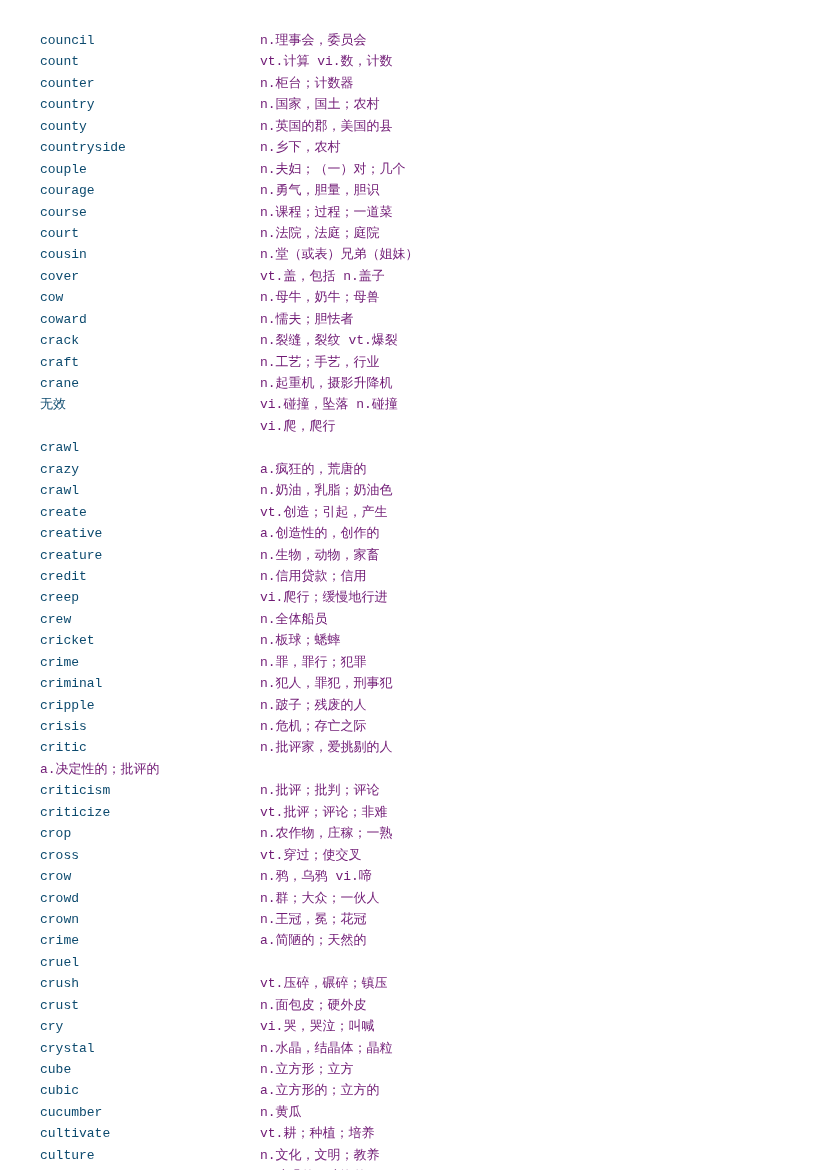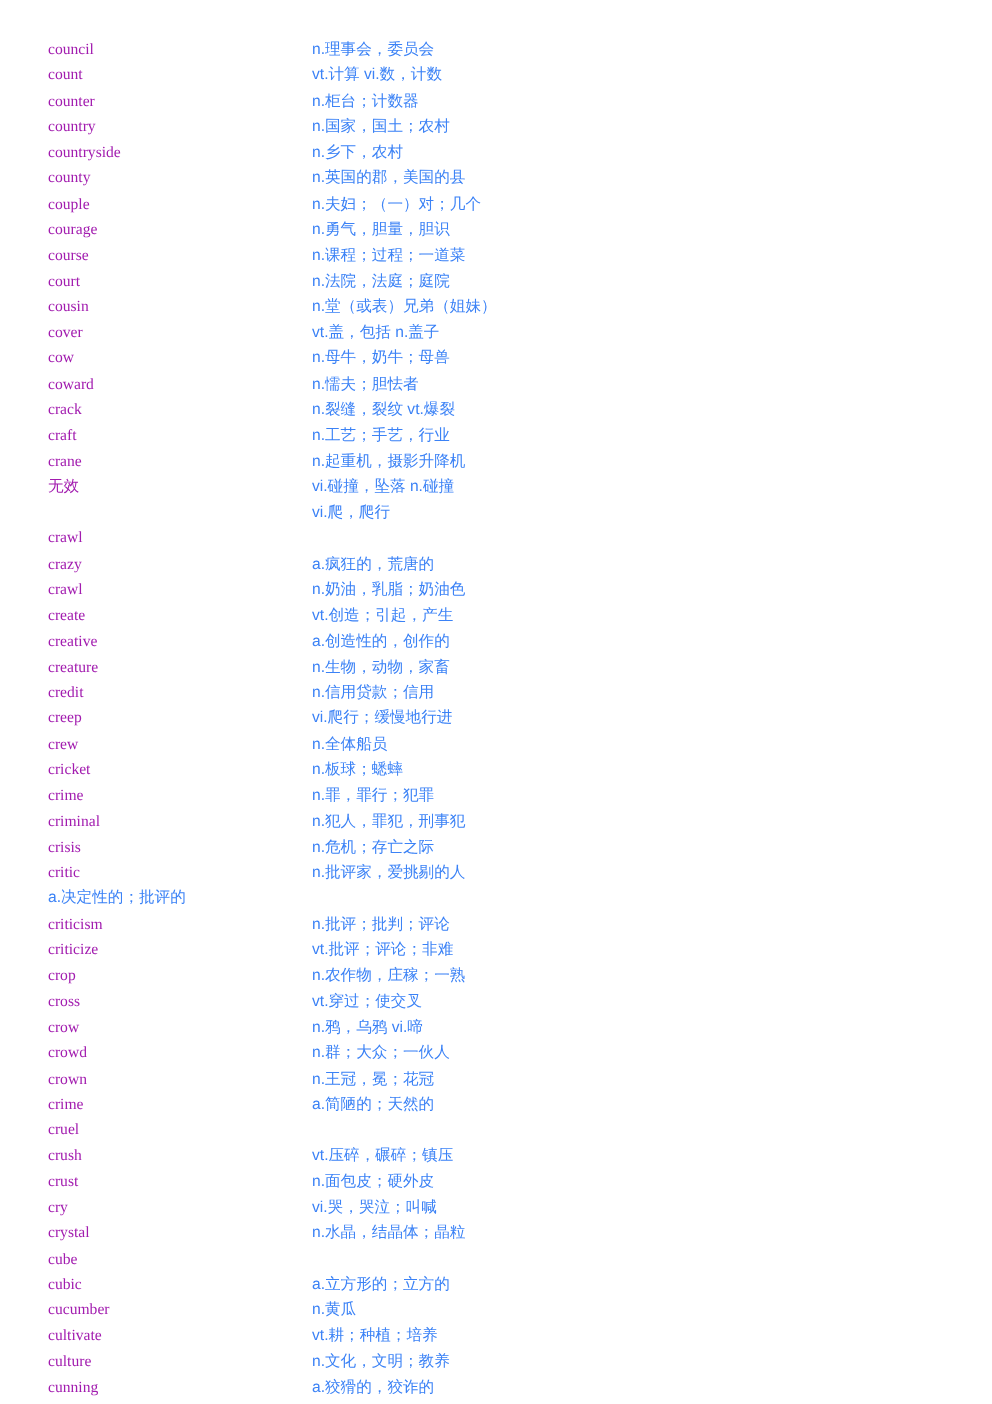--- a/index.html
+++ b/index.html
@@ -23,29 +23,29 @@
     }
     .word-row {
       display: flex;
       flex-direction: row;
       line-height: 1.65;
       align-items: baseline;
     }
     .word-col {
       width: 220px;
       min-width: 220px;
-      font-family: Liberation Serif, serif;
+      font-family: Liberation Mono, monospace;
       font-size: 13px;
-      color: #a21caf;
+      color: #0c4a6e;
     }
     .def-col {
       flex: 1;
-      font-family: Liberation Sans, sans-serif;
+      font-family: Liberation Mono, monospace;
       font-size: 13px;
-      color: #3b82f6;
+      color: #701a75;
     }
   </style>
 </head>
 <body>
 
 <div class="word-list">
 <div class="word-row">
       <div class="word-col">council</div>
       <div class="def-col">n.理事会，委员会</div>
     </div>
@@ -55,28 +55,28 @@
     </div>
     <div class="word-row">
       <div class="word-col">counter</div>
       <div class="def-col">n.柜台；计数器</div>
     </div>
     <div class="word-row">
       <div class="word-col">country</div>
       <div class="def-col">n.国家，国土；农村</div>
     </div>
     <div class="word-row">
+      <div class="word-col">county</div>
+      <div class="def-col">n.英国的郡，美国的县</div>
+    </div>
+    <div class="word-row">
       <div class="word-col">countryside</div>
       <div class="def-col">n.乡下，农村</div>
     </div>
     <div class="word-row">
-      <div class="word-col">county</div>
-      <div class="def-col">n.英国的郡，美国的县</div>
-    </div>
-    <div class="word-row">
       <div class="word-col">couple</div>
       <div class="def-col">n.夫妇；（一）对；几个</div>
     </div>
     <div class="word-row">
       <div class="word-col">courage</div>
       <div class="def-col">n.勇气，胆量，胆识</div>
     </div>
     <div class="word-row">
       <div class="word-col">course</div>
       <div class="def-col">n.课程；过程；一道菜</div>
@@ -163,20 +163,24 @@
     </div>
     <div class="word-row">
       <div class="word-col">crime</div>
       <div class="def-col">n.罪，罪行；犯罪</div>
     </div>
     <div class="word-row">
       <div class="word-col">criminal</div>
       <div class="def-col">n.犯人，罪犯，刑事犯</div>
     </div>
     <div class="word-row">
+      <div class="word-col">cripple</div>
+      <div class="def-col">n.跛子；残废的人</div>
+    </div>
+    <div class="word-row">
       <div class="word-col">crisis</div>
       <div class="def-col">n.危机；存亡之际</div>
     </div>
     <div class="word-row">
       <div class="word-col">critic</div>
       <div class="def-col">n.批评家，爱挑剔的人</div>
     </div>
     <div class="word-row">
       <div class="def-col">a.决定性的；批评的</div>
     </div>
@@ -226,20 +230,21 @@
     <div class="word-row">
       <div class="word-col">cry</div>
       <div class="def-col">vi.哭，哭泣；叫喊</div>
     </div>
     <div class="word-row">
       <div class="word-col">crystal</div>
       <div class="def-col">n.水晶，结晶体；晶粒</div>
     </div>
     <div class="word-row">
       <div class="word-col">cube</div>
+      <div class="def-col">n.立方形；立方</div>
     </div>
     <div class="word-row">
       <div class="word-col">cubic</div>
       <div class="def-col">a.立方形的；立方的</div>
     </div>
     <div class="word-row">
       <div class="word-col">cucumber</div>
       <div class="def-col">n.黄瓜</div>
     </div>
     <div class="word-row">

